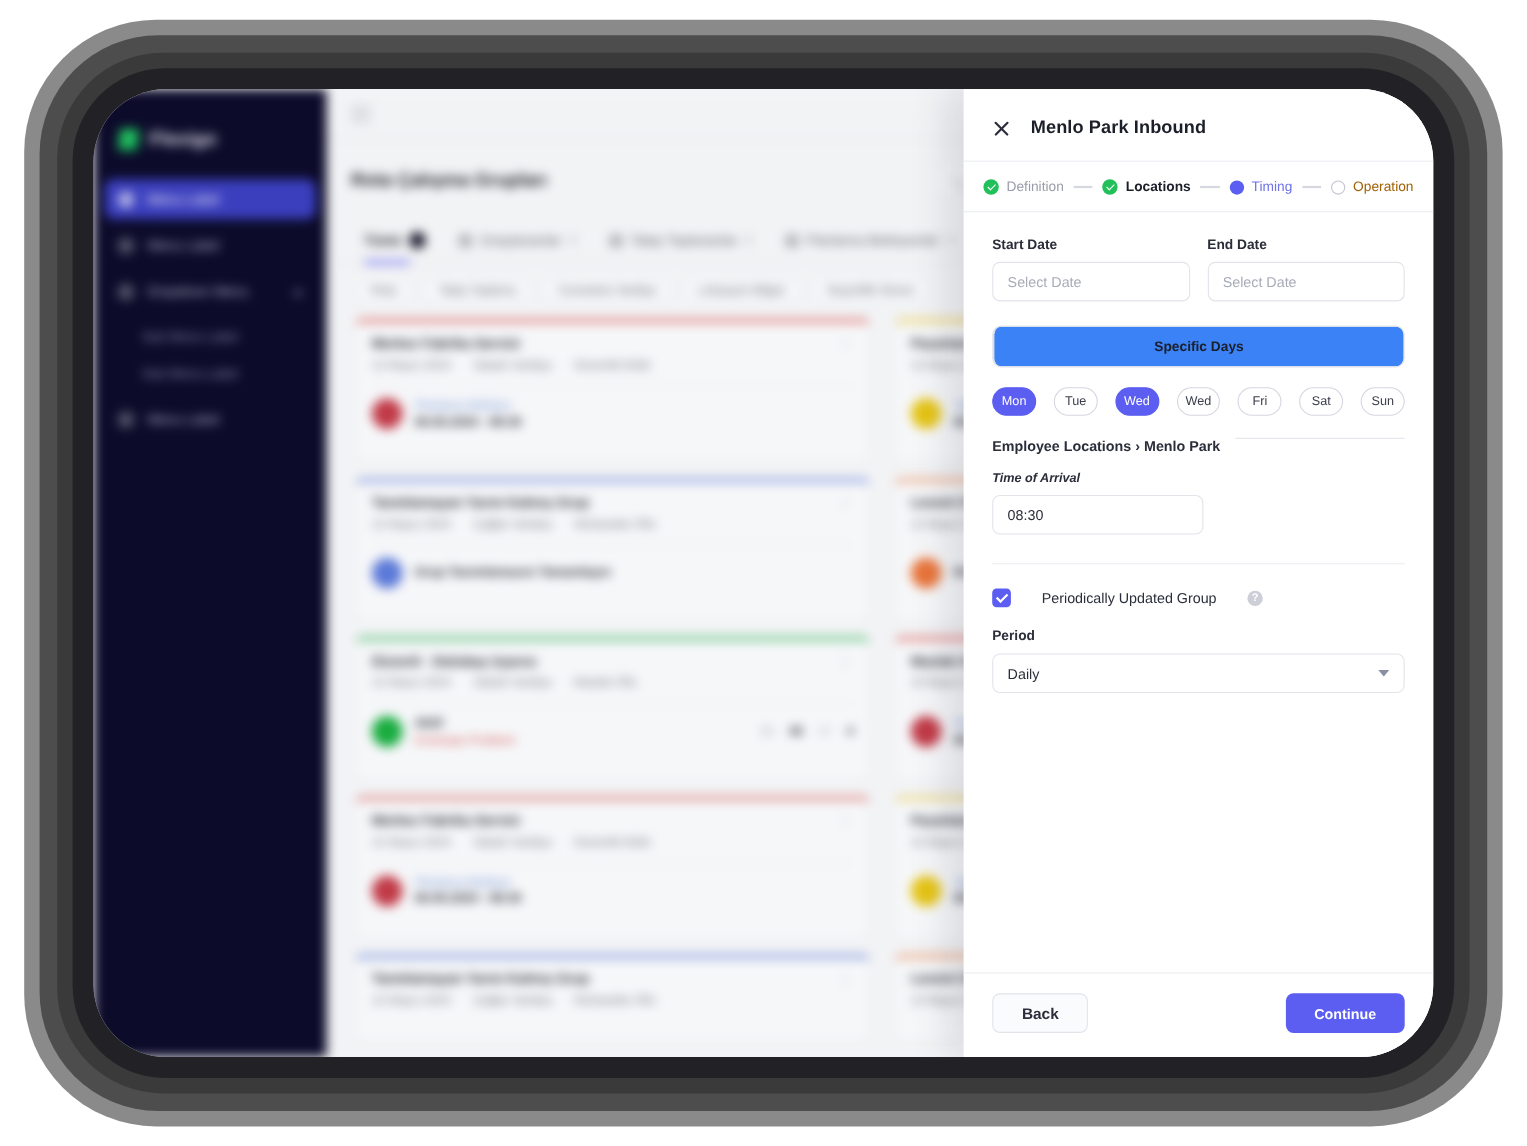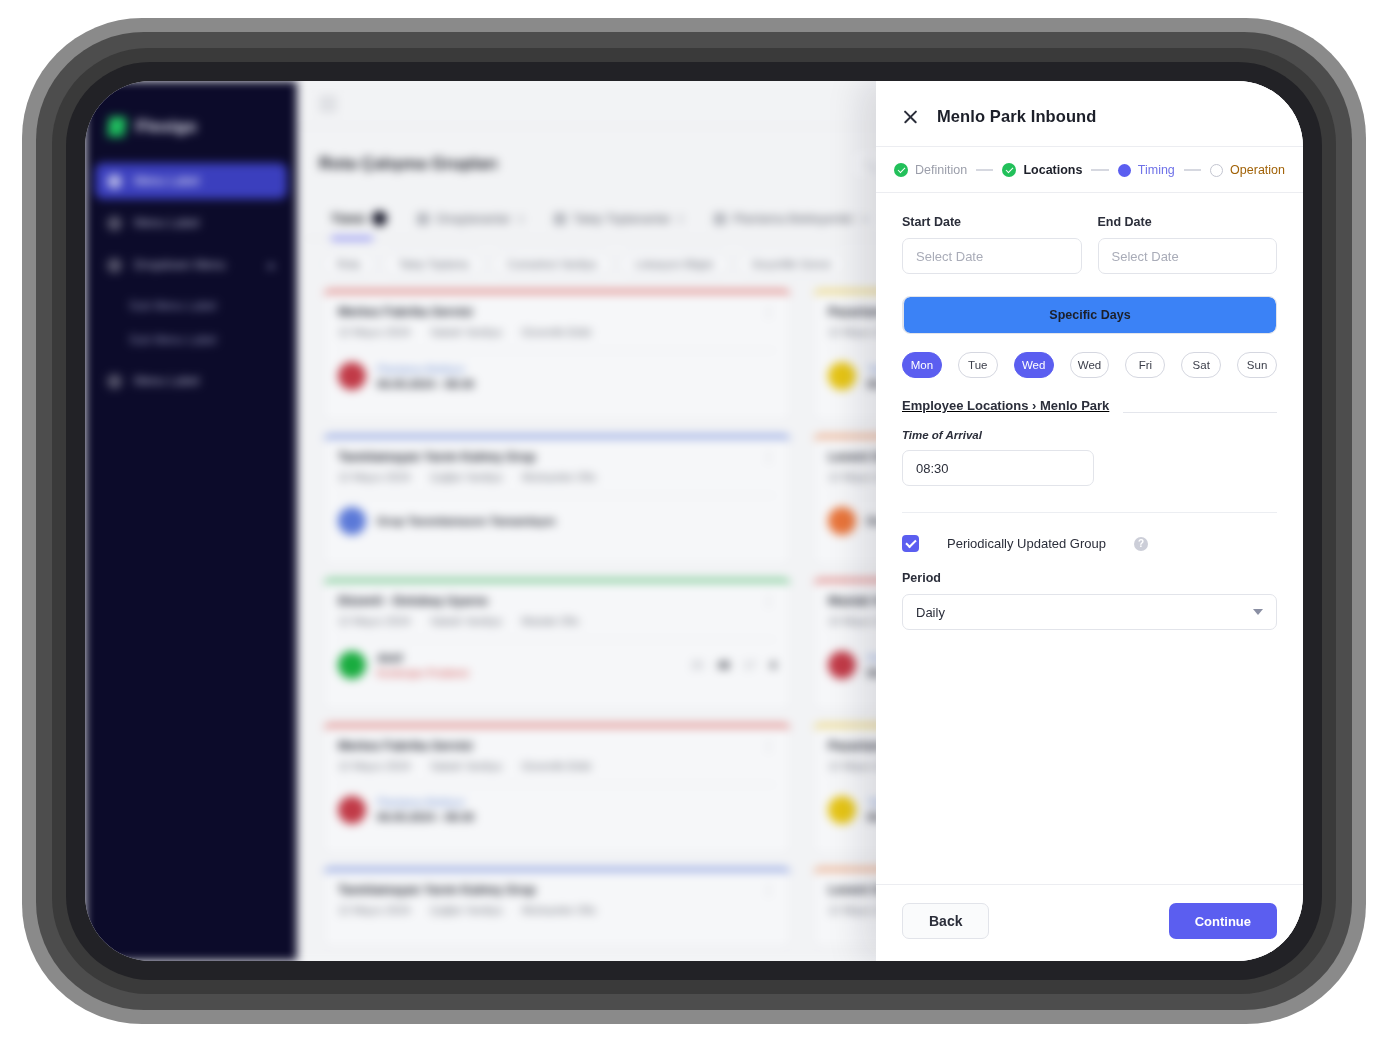--- a/index.html
+++ b/index.html
@@ -269,21 +269,21 @@
 
   .days { display: flex; gap: 16px; margin-top: 18px; }
   .day {
     flex: 1 1 0; height: 26px; border-radius: 14px; border: 1px solid #d5d7e0;
     background: #fff; color: #3b3e4a; font-size: 11.5px;
     display: flex; align-items: center; justify-content: center; cursor: pointer;
     font-family: "Liberation Sans", sans-serif;
   }
   .day.on { background: #5b5ef0; border-color: #5b5ef0; color: #fff; }
 
-  .crumb-row { display: flex; align-items: flex-end; gap: 14px; margin-top: 20px; text-decoration: underline; }
+  .crumb-row { display: flex; align-items: flex-start; gap: 14px; margin-top: 20px; }
   .crumb { font-size: 13px; font-weight: 700; color: #2b2e3a; white-space: nowrap; }
   .crumb-line { flex: 1 1 auto; height: 1px; background: #e4e6ec; }
 
   .arrival { margin-top: 16px; width: 192px; }
   .arrival .field-label { font-size: 11.5px; font-style: italic; }
 
   .hr { height: 1px; background: #eceef2; margin: 26px 0 0 0; }
 
   .check-row { display: flex; align-items: center; gap: 28px; margin-top: 22px; }
   .cbox {

